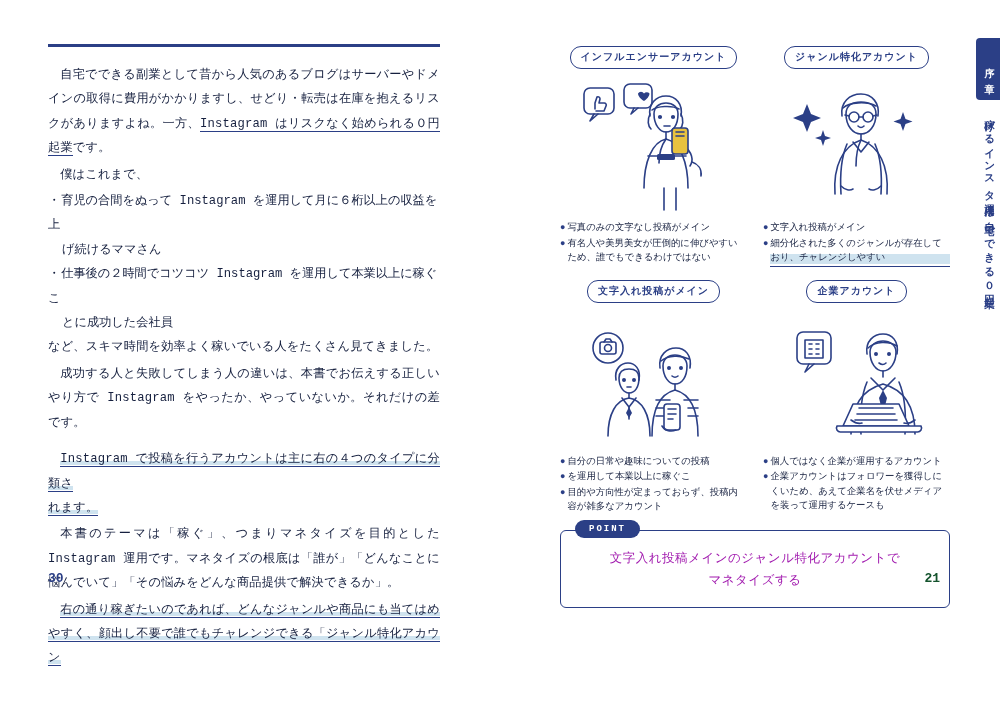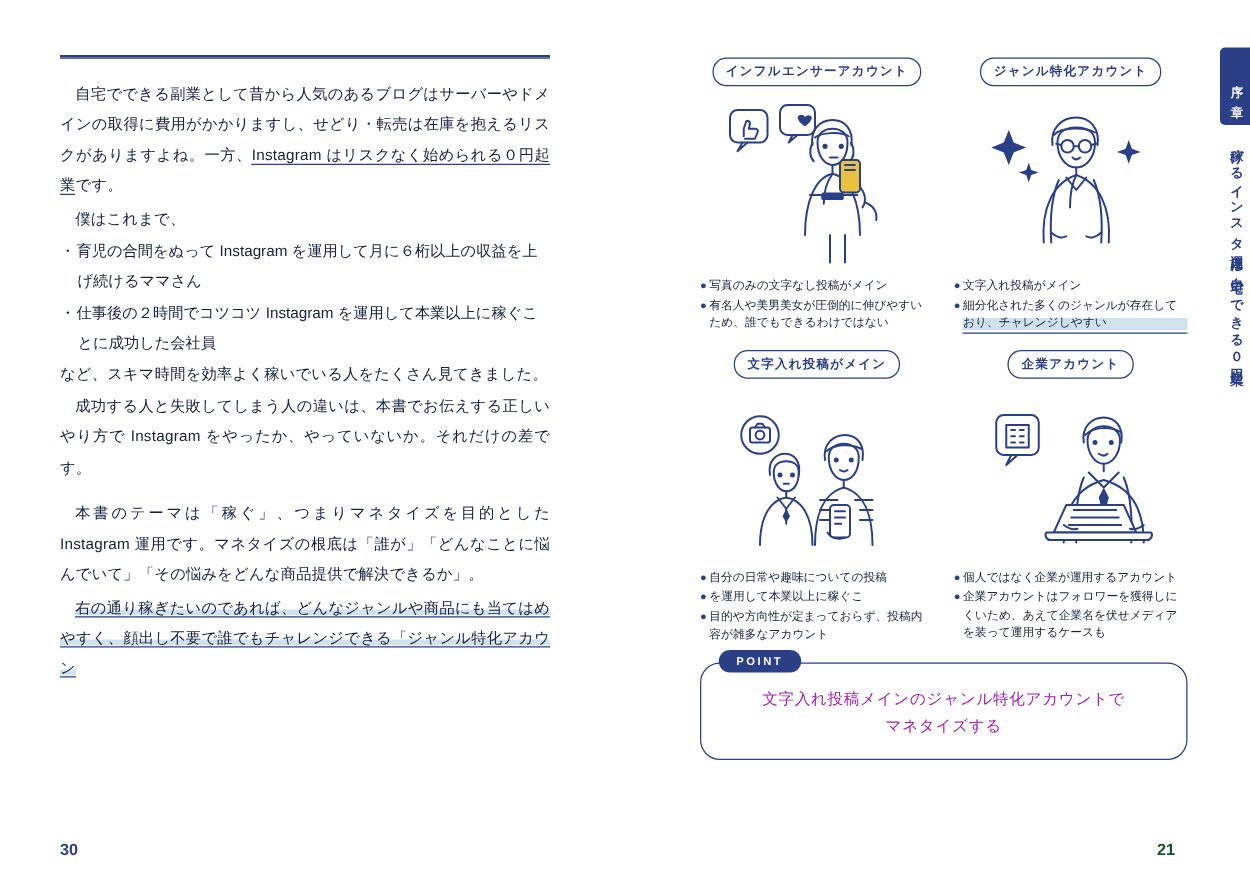--- a/index.html
+++ b/index.html
@@ -2,21 +2,21 @@
 <html><head>
 <meta charset="utf-8">
 <style>
   html,body{margin:0;padding:0;}
   body{
     width:1000px;height:709px;background:#ffffff;
     font-family:"Liberation Sans","DejaVu Sans",sans-serif;
     color:#1b2a57;overflow:hidden;position:relative;
   }
   .spread{position:absolute;inset:0;display:flex;}
-  .page{position:relative;height:709px;}
+  .page{position:relative;height:608px;font-family:Liberation Mono, monospace;}
   .page-left{width:500px;}
   .page-right{width:500px;}
 
   
   .left-inner{position:absolute;left:48px;top:44px;width:392px;}
   .title-rule-top{border-top:2px solid #2b3f86;width:392px;}
   .title-rule-bot{border-top:1px solid #2b3f86;width:392px;}
   .chapter-title{
     text-align:center;font-size:21px;font-weight:bold;letter-spacing:2px;
     color:#2b3f86;padding:13px 0 12px;line-height:1.2;
@@ -58,21 +58,21 @@
     margin-bottom:1px;
   }
   .dot{color:#2b3f86;margin-right:2px;font-size:9px;line-height:1.6;}
   .bline .txt{flex:1;}
   .hl{
     background:linear-gradient(transparent 60%, #cfe3ef 60%, #cfe3ef 94%, transparent 94%);
     border-bottom:1px solid #2b3f86;
   }
 
   .point-box{
-    margin-top:14px;position:relative;border:1px solid #2b3f86;border-radius:16px;
+    margin-top:14px;position:relative;border:1px solid #2b3f86;border-radius:6px;
     padding:18px 10px 14px;text-align:center;background:#fff;
   }
   .point-badge{
     position:absolute;top:-11px;left:14px;background:#2b3f86;color:#fff;
     font-size:9px;letter-spacing:2px;border-radius:10px;padding:4px 14px;font-weight:bold;
   }
   .point-text{font-size:12.5px;line-height:1.75;color:#a21caf;letter-spacing:0.5px;}
   .pagenum-right{
     position:absolute;right:60px;bottom:22px;font-size:13px;font-weight:bold;color:#14532d;
   }
@@ -116,20 +116,24 @@
         <p class="list-line">
           <span class="bullet">・</span><span>仕事後の２時間でコツコツ Instagram を運用して本業以上に稼ぐこ</span>
         </p>
         <p class="list-line list-cont">とに成功した会社員</p>
 
         <p class="para">など、スキマ時間を効率よく稼いでいる人をたくさん見てきました。</p>
         <p class="para indent">成功する人と失敗してしまう人の違いは、本書でお伝えする正しいやり方で Instagram をやったか、やっていないか。それだけの差です。</p>
 
         <div class="gap"></div>
 
+        <p class="para indent">
+          <span class="mark">Instagram で投稿を行うアカウントは主に右の４つのタイプに分類さ</span><br>
+          <span class="mark">れます。</span>
+        </p>
 
         <p class="para indent">本書のテーマは「稼ぐ」、つまりマネタイズを目的とした Instagram 運用です。マネタイズの根底は「誰が」「どんなことに悩んでいて」「その悩みをどんな商品提供で解決できるか」。</p>
 
         <p class="para indent">
           <span class="mark">右の通り稼ぎたいのであれば、どんなジャンルや商品にも当てはめやすく、顔出し不要で誰でもチャレンジできる「ジャンル特化アカウン</span>
         </p>
 
       </div>
     </div>
     <div class="pagenum-left">30</div>

